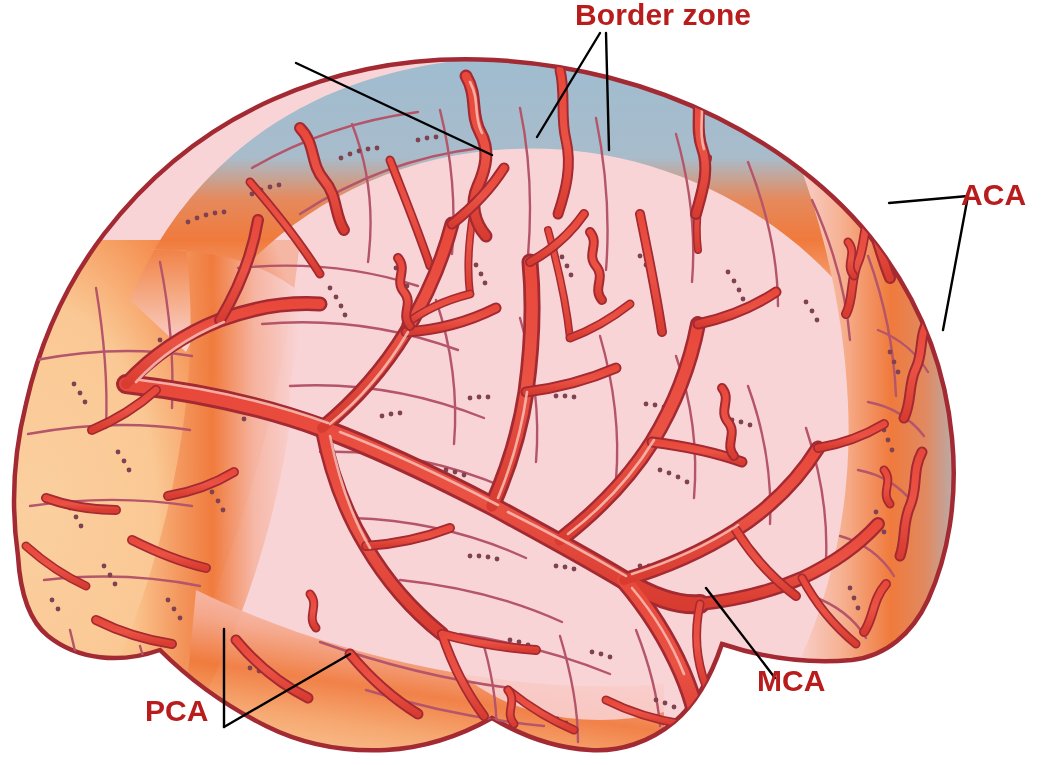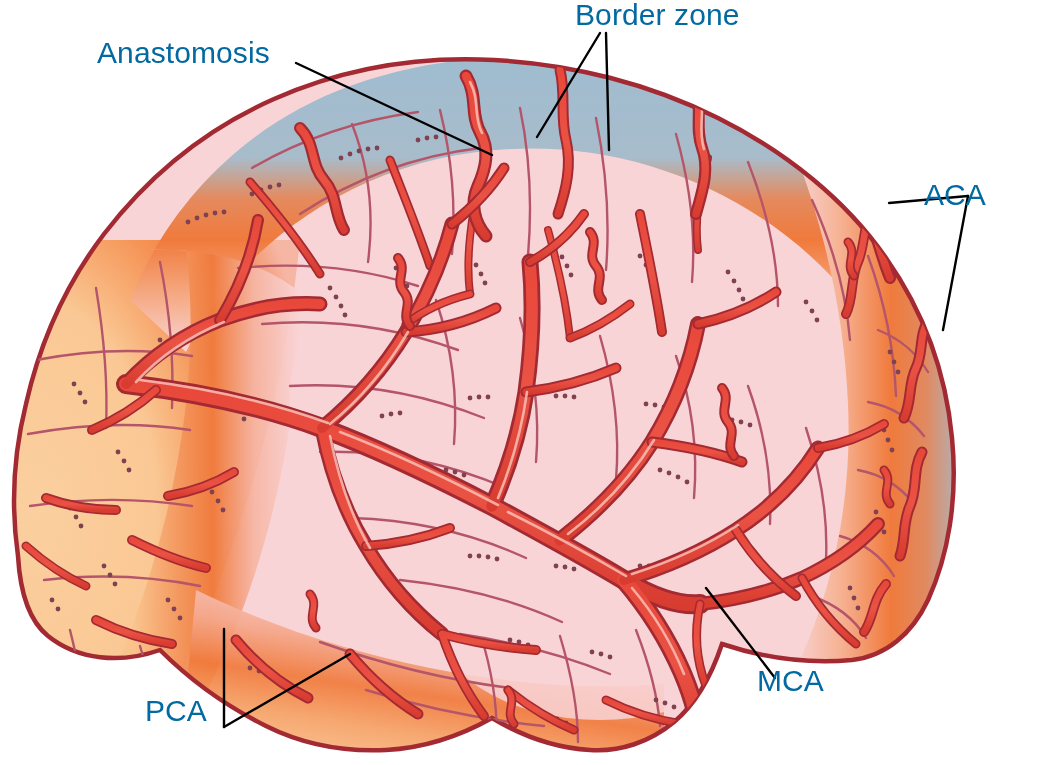--- a/index.html
+++ b/index.html
@@ -23,29 +23,29 @@
     left: 0;
     top: 0;
     width: 1043px;
     height: 765px;
     display: block;
   }
   .anno-label {
     position: absolute;
     font-family: "Liberation Sans", sans-serif;
     font-size: 30px;
-    font-weight: 400;
-    color: #0369a1;
+    font-weight: 700;
+    color: #b91c1c;
     white-space: nowrap;
     line-height: 1;
     letter-spacing: 0.1px;
   }
   #label-anastomosis { left: 97px;  top: 38px;  }
   #label-border-zone { left: 575px; top: 0px;   }
-  #label-aca        { left: 924px; top: 180px; }
+  #label-aca        { left: 961px; top: 180px; }
   #label-mca        { left: 757px; top: 666px; }
   #label-pca        { left: 145px; top: 696px; }
 </style>
 </head>
 <body>
 
 <div id="figure-root">
 
   <svg id="figure-svg" viewBox="0 0 1043 765" xmlns="http://www.w3.org/2000/svg">
     <defs>
@@ -587,21 +587,20 @@
       <path d="M 600,33 L 537,137"></path>
       <path d="M 606,33 L 609,150"></path>
       <path d="M 968,196 L 889,203"></path>
       <path d="M 968,196 L 943,330"></path>
       <path d="M 775,678 L 706,588"></path>
       <path d="M 224,727 L 224,629"></path>
       <path d="M 224,727 L 350,654"></path>
     </g>
   </svg>
 
-  <div class="anno-label" id="label-anastomosis">Anastomosis</div>
 
   <div class="anno-label" id="label-border-zone">Border zone</div>
 
   <div class="anno-label" id="label-aca">ACA</div>
 
   <div class="anno-label" id="label-mca">MCA</div>
 
   <div class="anno-label" id="label-pca">PCA</div>
 
 </div>

